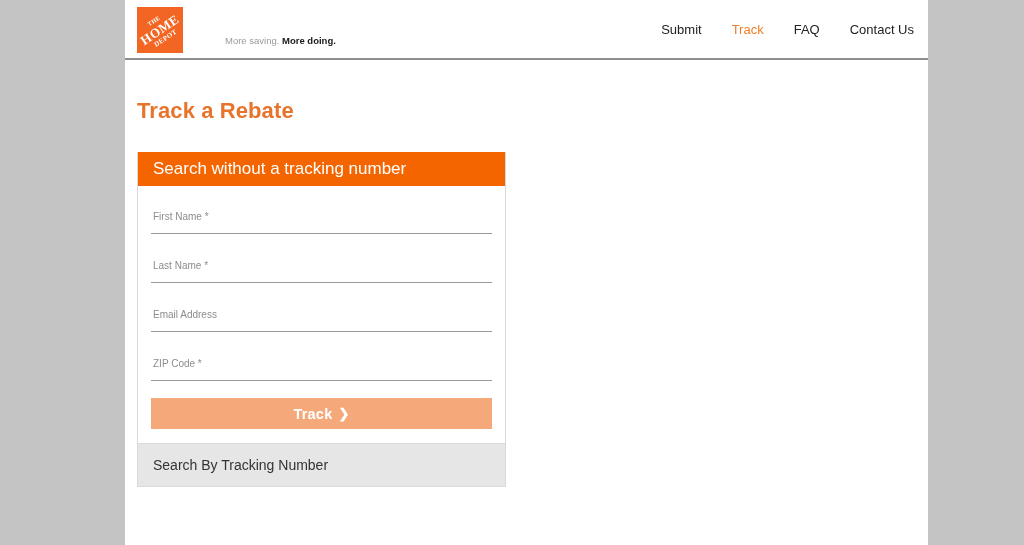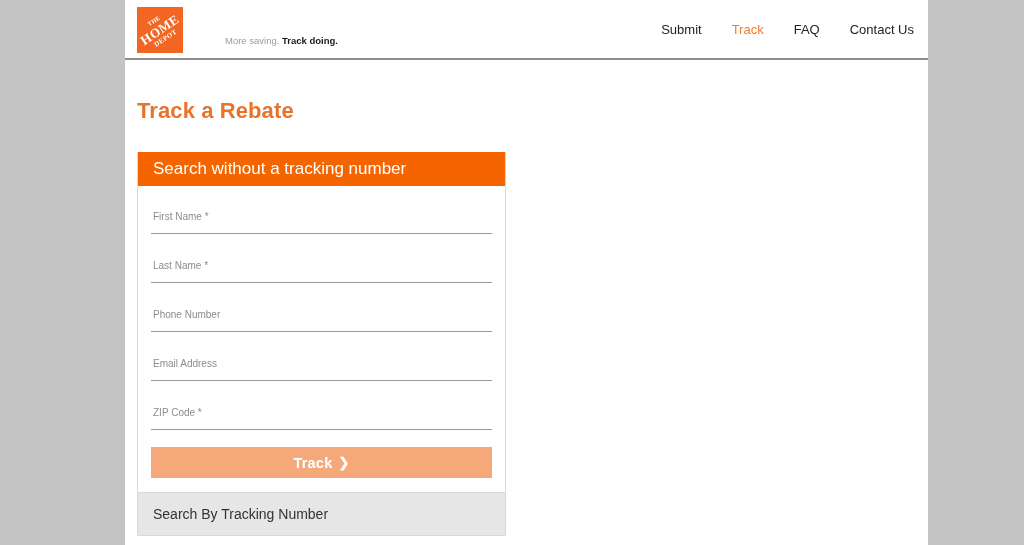--- a/index.html
+++ b/index.html
@@ -219,21 +219,21 @@
       <div class="brand">
         <div class="logo-mark">
           <div class="logo-inner">
             <span class="lt lt-small">THE</span>
             <span class="lt lt-big">HOME</span>
             <span class="lt lt-mid">DEPOT</span>
           </div>
         </div>
         <div class="tagline">
           <span class="t-light">More saving.</span>
-          <span class="t-bold">Track doing.</span>
+          <span class="t-bold">More doing.</span>
         </div>
       </div>
 
       <nav class="main-nav">
         <a class="nav-item" href="#">Submit</a>
         <a class="nav-item is-active" href="#">Track</a>
         <a class="nav-item" href="#">FAQ</a>
         <a class="nav-item" href="#">Contact Us</a>
       </nav>
 
@@ -247,23 +247,20 @@
         <div class="panel-header">Search without a tracking number</div>
 
         <div class="panel-body">
           <div class="field-row">
             <input class="field-input" type="text" placeholder="First Name *" style="">
           </div>
           <div class="field-row">
             <input class="field-input" type="text" placeholder="Last Name *" style="">
           </div>
           <div class="field-row">
-            <input class="field-input" type="text" placeholder="Phone Number" style="">
-          </div>
-          <div class="field-row">
             <input class="field-input" type="text" placeholder="Email Address" style="">
           </div>
           <div class="field-row">
             <input class="field-input" type="text" placeholder="ZIP Code *" style="">
           </div>
 
           <button class="track-button" type="button">
             <span>Track</span>
             <span class="chevron">❯</span>
           </button>

